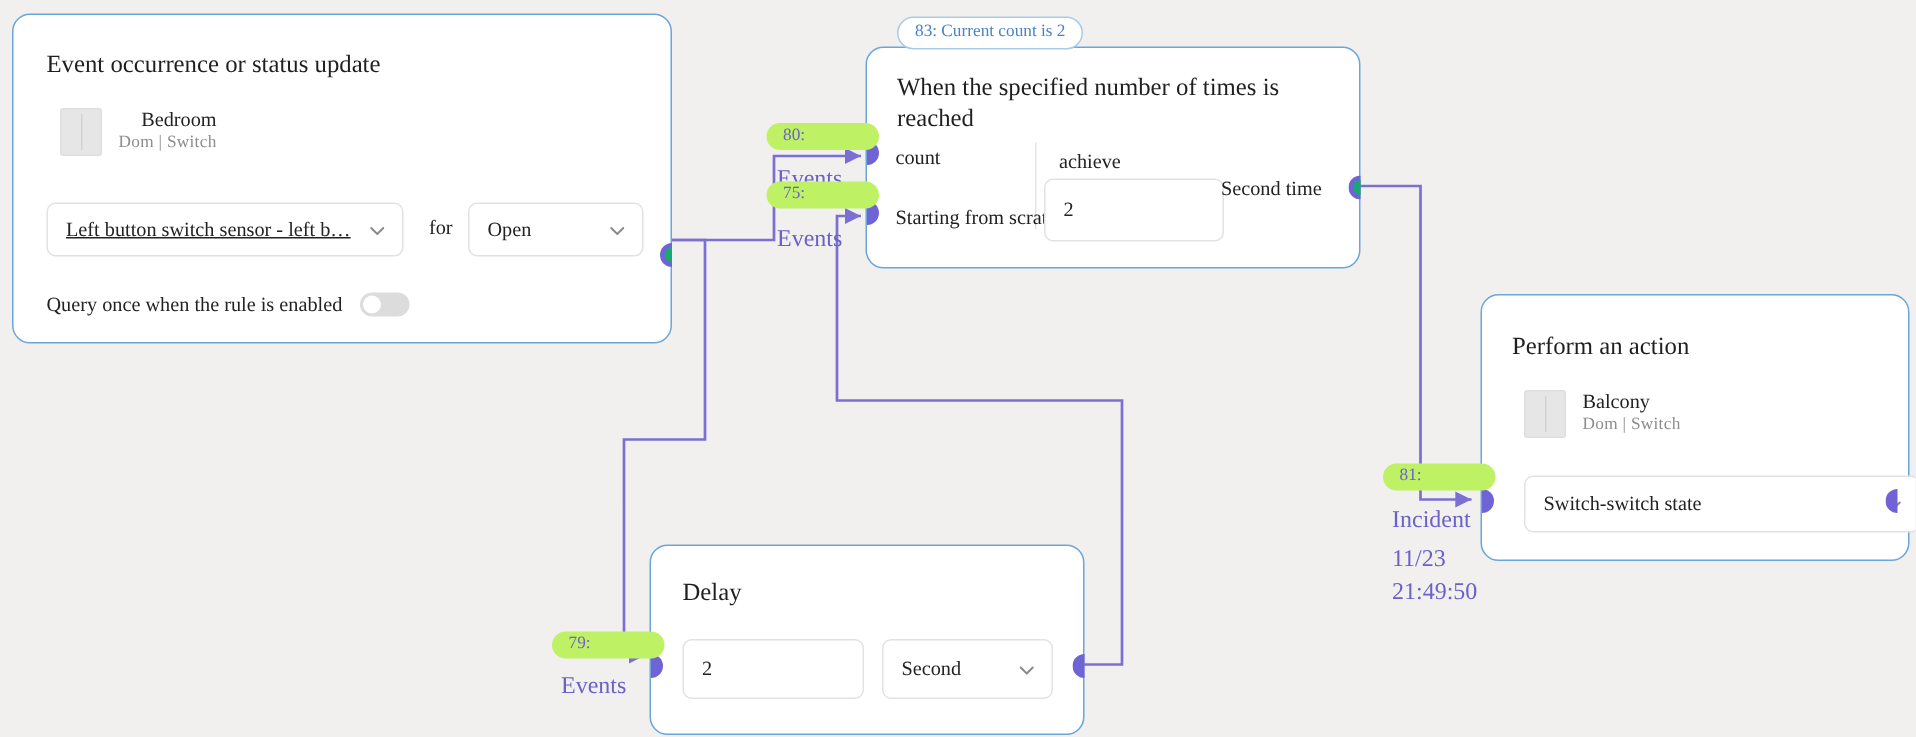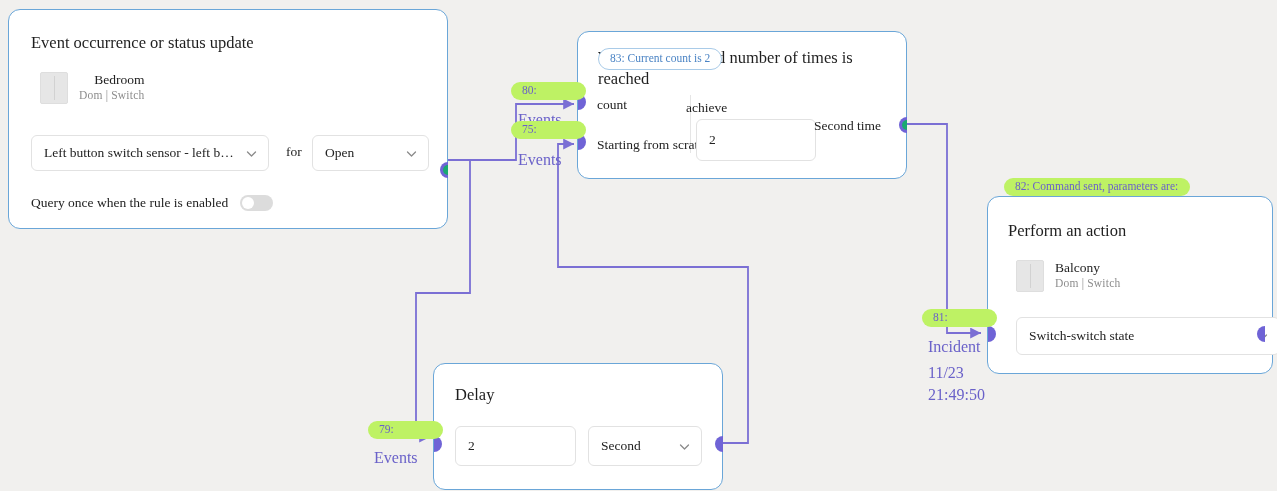--- a/index.html
+++ b/index.html
@@ -139,21 +139,21 @@
     <div class="node-title" style="position:absolute;left:22px;top:22px;">Event occurrence or status update</div>
 
     <div class="device-row" style="position:absolute;left:31px;top:62px;">
       <div class="device-thumb"></div>
       <div>
         <div class="device-name">Bedroom</div>
         <div class="device-sub">Dom | Switch</div>
       </div>
     </div>
 
-    <div class="select" style="position:absolute;left:22px;top:125px;width:238px;">
+    <div class="select" style="position:absolute;left:22px;top:125px;width:238px;text-decoration:underline;">
       <span class="val">Left button switch sensor - left b…</span>
       <span class="chev">
         <svg viewBox="0 0 13 13">
             <path d="M2.5 5 L6.5 9 L10.5 5" fill="none" stroke="#8a8a8a" stroke-width="1.3" stroke-linecap="round" stroke-linejoin="round"></path>
           </svg>
       </span>
     </div>
 
     <div class="inline-label" style="position:absolute;left:277px;top:134px;">for</div>
 
@@ -183,21 +183,21 @@
   </div>
 
   <div class="node" style="left:577px;top:31px;width:330px;height:148px;">
     <div class="node-title" style="position:absolute;left:20px;top:15px;width:255px;">When the specified number of times is reached</div>
 
     <div style="position:absolute;left:112px;top:63px;width:1px;height:58px;background:#e5e5e5;"></div>
 
     <div class="inline-label" style="position:absolute;left:19px;top:65px;">count</div>
     <div class="inline-label" style="position:absolute;left:19px;top:105px;">Starting from scratch</div>
 
-    <div class="inline-label" style="position:absolute;left:108px;top:68px;text-align:right;">achieve</div>
+    <div class="inline-label" style="position:absolute;left:128px;top:68px;text-align:right;">achieve</div>
 
     <div class="textbox" style="position:absolute;left:118px;top:87px;width:120px;height:42px;">
       <span>2</span>
     </div>
 
     <div class="inline-label" style="position:absolute;left:236px;top:86px;">Second time</div>
 
     <div class="port" style="left:-8px;top:62px;">
       <svg width="16" height="16" viewBox="0 0 16 16">
           <path d="M8,0 A8,8 0 0,1 8,16 Z" fill="#6f63d6"></path>
@@ -270,23 +270,22 @@
           <path d="M8,0 A8,8 0 0,1 8,16 Z" fill="#6f63d6"></path>
         </svg>
     </div>
     <div class="port" style="left:269px;top:129px;">
       <svg width="16" height="16" viewBox="0 0 16 16">
           <path d="M8,0 A8,8 0 0,0 8,16 Z" fill="#6f63d6"></path>
         </svg>
     </div>
   </div>
 
-  <div class="badge-outline" style="left:598px;top:11px;margin-top:37px;">83: Current count is 2</div>
-
-  <div class="badge" style="left:1004px;top:178px;">82: Command sent, parameters are:</div>
+  <div class="badge-outline" style="left:598px;top:11px;">83: Current count is 2</div>
+
 
   <div class="badge" style="left:511px;top:82px;min-width:52px;">80:</div>
   <div class="edge-text" style="left:518px;top:108px;">Events</div>
 
   <div class="badge" style="left:511px;top:121px;min-width:52px;">75:</div>
   <div class="edge-text" style="left:518px;top:148px;">Events</div>
 
   <div class="badge" style="left:368px;top:421px;min-width:52px;">79:</div>
   <div class="edge-text" style="left:374px;top:446px;">Events</div>
 

